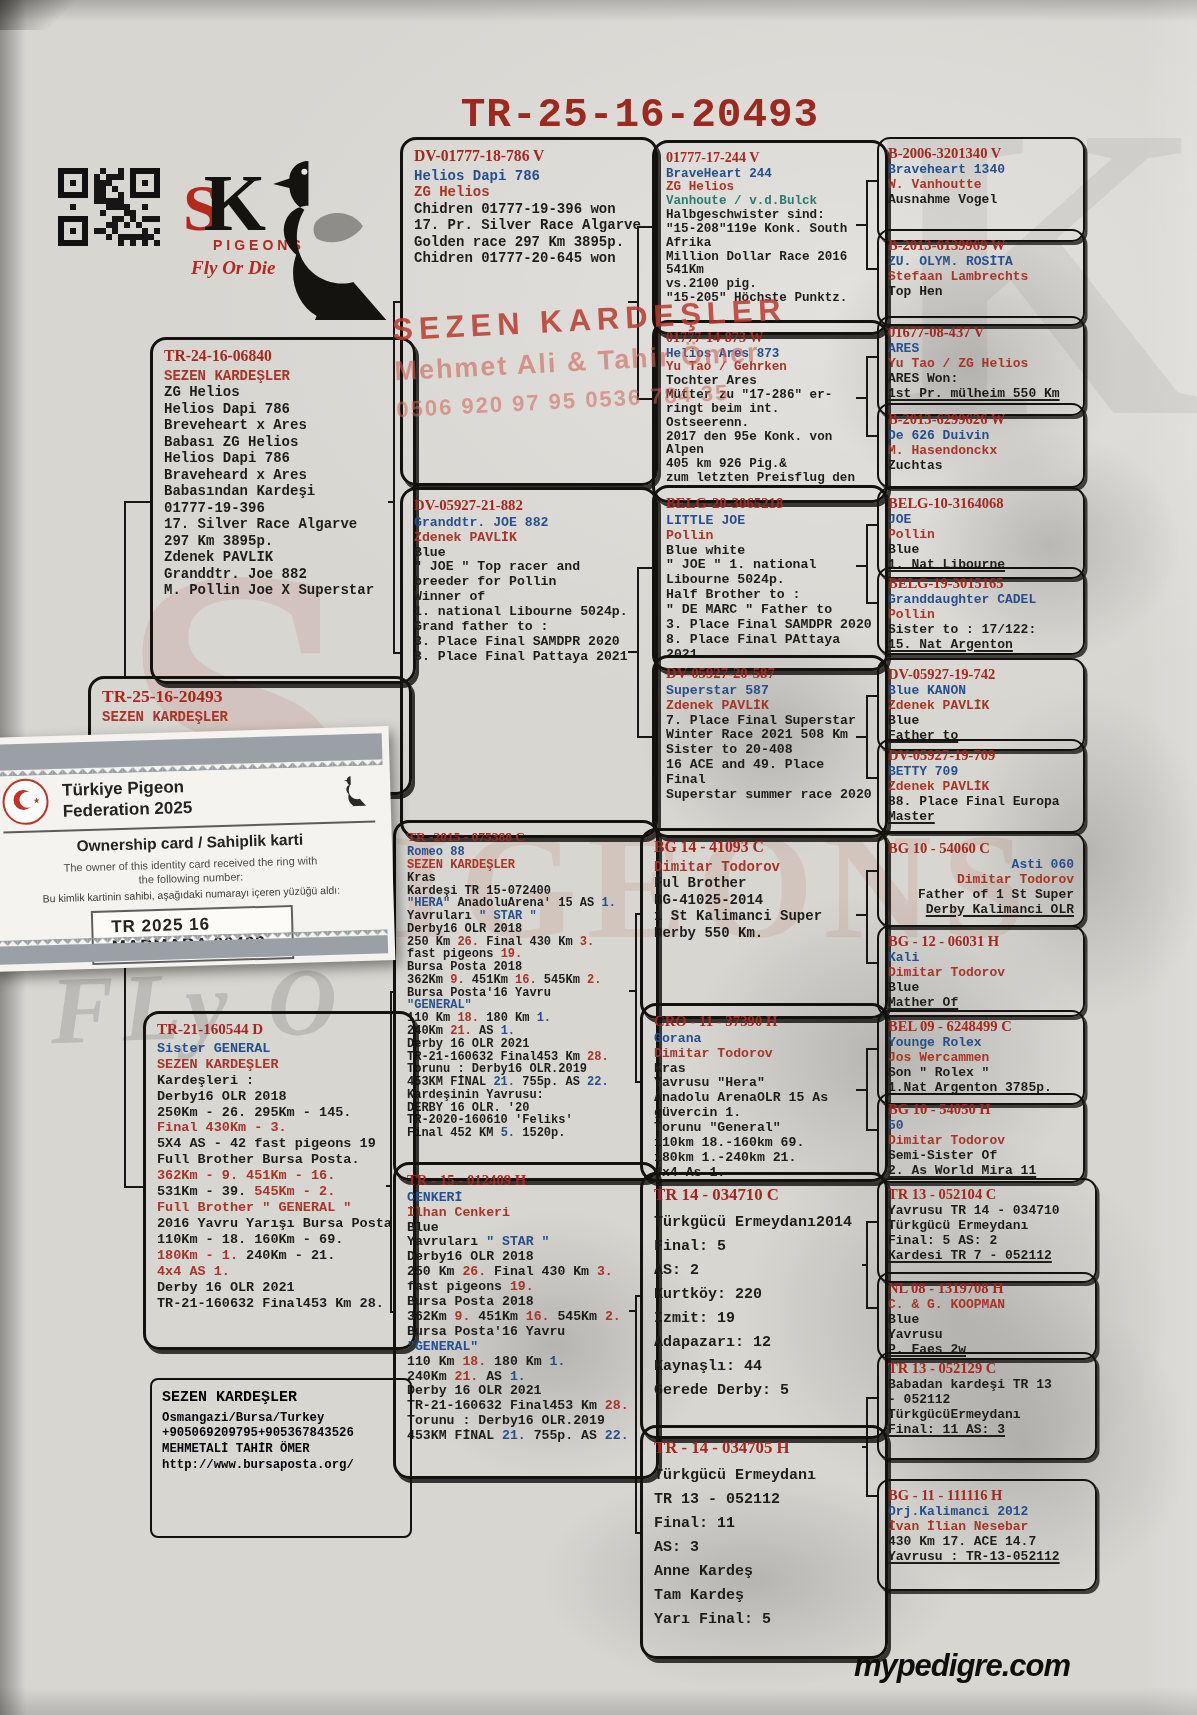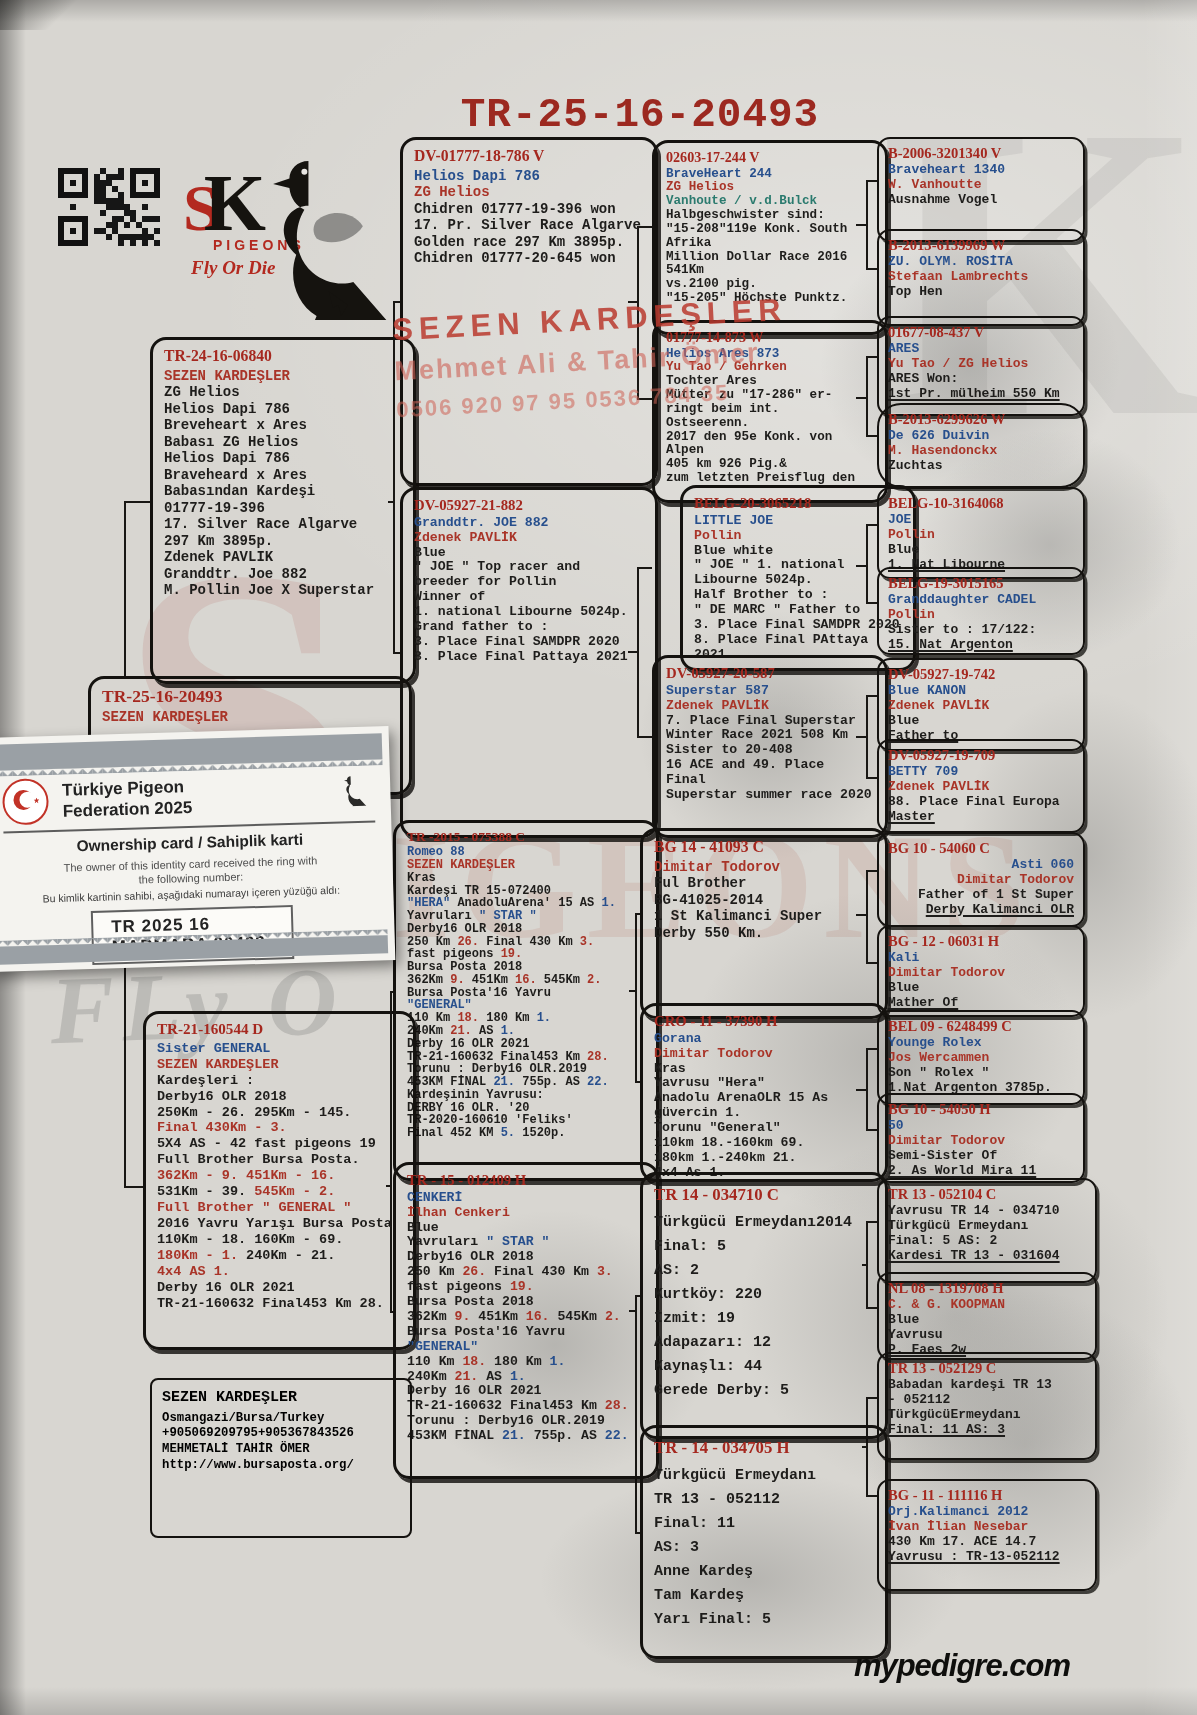--- a/index.html
+++ b/index.html
@@ -267,21 +267,21 @@
         </div>
         <div class="pline"><span class="cb">Helios Dapi 786</span></div>
         <div class="pline"><span class="cr">ZG Helios</span></div>
         <div class="pline"><span class="ck">Chidren 01777-19-396 won</span></div>
         <div class="pline"><span class="ck">17. Pr. Silver Race Algarve</span></div>
         <div class="pline"><span class="ck">Golden race  297 Km 3895p.</span></div>
         <div class="pline"><span class="ck">Chidren 01777-20-645 won</span></div>
       </div>
       <div class="pbox midc" style="left: 652px; top: 140px; width: 208px; height: 176px;">
         <div class="ringrow">
-          <span class="ring">02603-17-244 V</span>
+          <span class="ring">01777-17-244 V</span>
           <span class="sex"></span>
         </div>
         <div class="pline"><span class="cb">BraveHeart 244</span></div>
         <div class="pline"><span class="cr">ZG Helios</span></div>
         <div class="pline"><span class="ct">Vanhoute / v.d.Bulck</span></div>
         <div class="pline"><span class="ck">Halbgeschwister sind:</span></div>
         <div class="pline"><span class="ck">"15-208"119e Konk. South</span></div>
         <div class="pline"><span class="ck">Afrika</span></div>
         <div class="pline"><span class="ck">Million Dollar Race 2016</span></div>
         <div class="pline"><span class="ck">541Km</span></div>
@@ -325,21 +325,21 @@
       <div class="pbox small" style="left: 877px; top: 316px; width: 186px; height: 85px;">
         <div class="ringrow">
           <span class="ring">01677-08-437 V</span>
           <span class="sex"></span>
         </div>
         <div class="pline"><span class="cb">ARES</span></div>
         <div class="pline"><span class="cr">Yu Tao / ZG Helios</span></div>
         <div class="pline"><span class="ck">ARES Won:</span></div>
         <div class="pline"><span class="ck ul">1st Pr. mülheim 550 Km</span></div>
       </div>
-      <div class="pbox small" style="left: 877px; top: 403px; width: 186px; height: 70px; border-radius: 24px;">
+      <div class="pbox small" style="left: 877px; top: 403px; width: 186px; height: 70px;">
         <div class="ringrow">
           <span class="ring">B-2013-6299626 W</span>
           <span class="sex"></span>
         </div>
         <div class="pline"><span class="cb">De 626 Duivin</span></div>
         <div class="pline"><span class="cr">M. Hasendonckx</span></div>
         <div class="pline"><span class="ck">Zuchtas</span></div>
       </div>
       <div class="pbox " style="left: 150px; top: 337px; width: 238px; height: 328px;">
         <div class="ringrow">
@@ -370,21 +370,21 @@
         <div class="pline"><span class="cr">Zdenek PAVLİK</span></div>
         <div class="pline"><span class="ck">Blue</span></div>
         <div class="pline"><span class="ck">" JOE " Top racer and</span></div>
         <div class="pline"><span class="ck">breeder for Pollin</span></div>
         <div class="pline"><span class="ck">Winner of</span></div>
         <div class="pline"><span class="ck">1. national Libourne 5024p.</span></div>
         <div class="pline"><span class="ck">Grand father to :</span></div>
         <div class="pline"><span class="ck">3. Place Final SAMDPR 2020</span></div>
         <div class="pline"><span class="ck">8. Place Final Pattaya 2021</span></div>
       </div>
-      <div class="pbox dense" style="left: 652px; top: 485px; width: 208px; height: 167px; margin-left: 28px;">
+      <div class="pbox dense" style="left: 652px; top: 485px; width: 208px; height: 167px;">
         <div class="ringrow">
           <span class="ring">BELG-20-3065218</span>
           <span class="sex"></span>
         </div>
         <div class="pline"><span class="cb">LITTLE JOE</span></div>
         <div class="pline"><span class="cr">Pollin</span></div>
         <div class="pline"><span class="ck">Blue white</span></div>
         <div class="pline"><span class="ck">" JOE " 1. national</span></div>
         <div class="pline"><span class="ck">Libourne 5024p.</span></div>
         <div class="pline"><span class="ck">Half Brother to :</span></div>
@@ -623,21 +623,21 @@
         <div class="pline"><span class="ck">Yarı Final: 5</span></div>
       </div>
       <div class="pbox small" style="left: 877px; top: 1178px; width: 198px; height: 90px;">
         <div class="ringrow">
           <span class="ring">TR 13 - 052104 C</span>
           <span class="sex"></span>
         </div>
         <div class="pline"><span class="ck">Yavrusu TR 14 - 034710</span></div>
         <div class="pline"><span class="ck">Türkgücü Ermeydanı</span></div>
         <div class="pline"><span class="ck">Final: 5   AS: 2</span></div>
-        <div class="pline"><span class="ck ul">Kardesi TR 13 - 031604</span></div>
+        <div class="pline"><span class="ck ul">Kardesi TR 7 - 052112</span></div>
       </div>
       <div class="pbox small" style="left: 877px; top: 1272px; width: 198px; height: 73px;">
         <div class="ringrow">
           <span class="ring">NL 08 - 1319708 H</span>
           <span class="sex"></span>
         </div>
         <div class="pline"><span class="cr">C. &amp; G. KOOPMAN</span></div>
         <div class="pline"><span class="ck">Blue</span></div>
         <div class="pline"><span class="ck">Yavrusu</span></div>
         <div class="pline"><span class="ck ul">P. Faes 2w</span></div>

